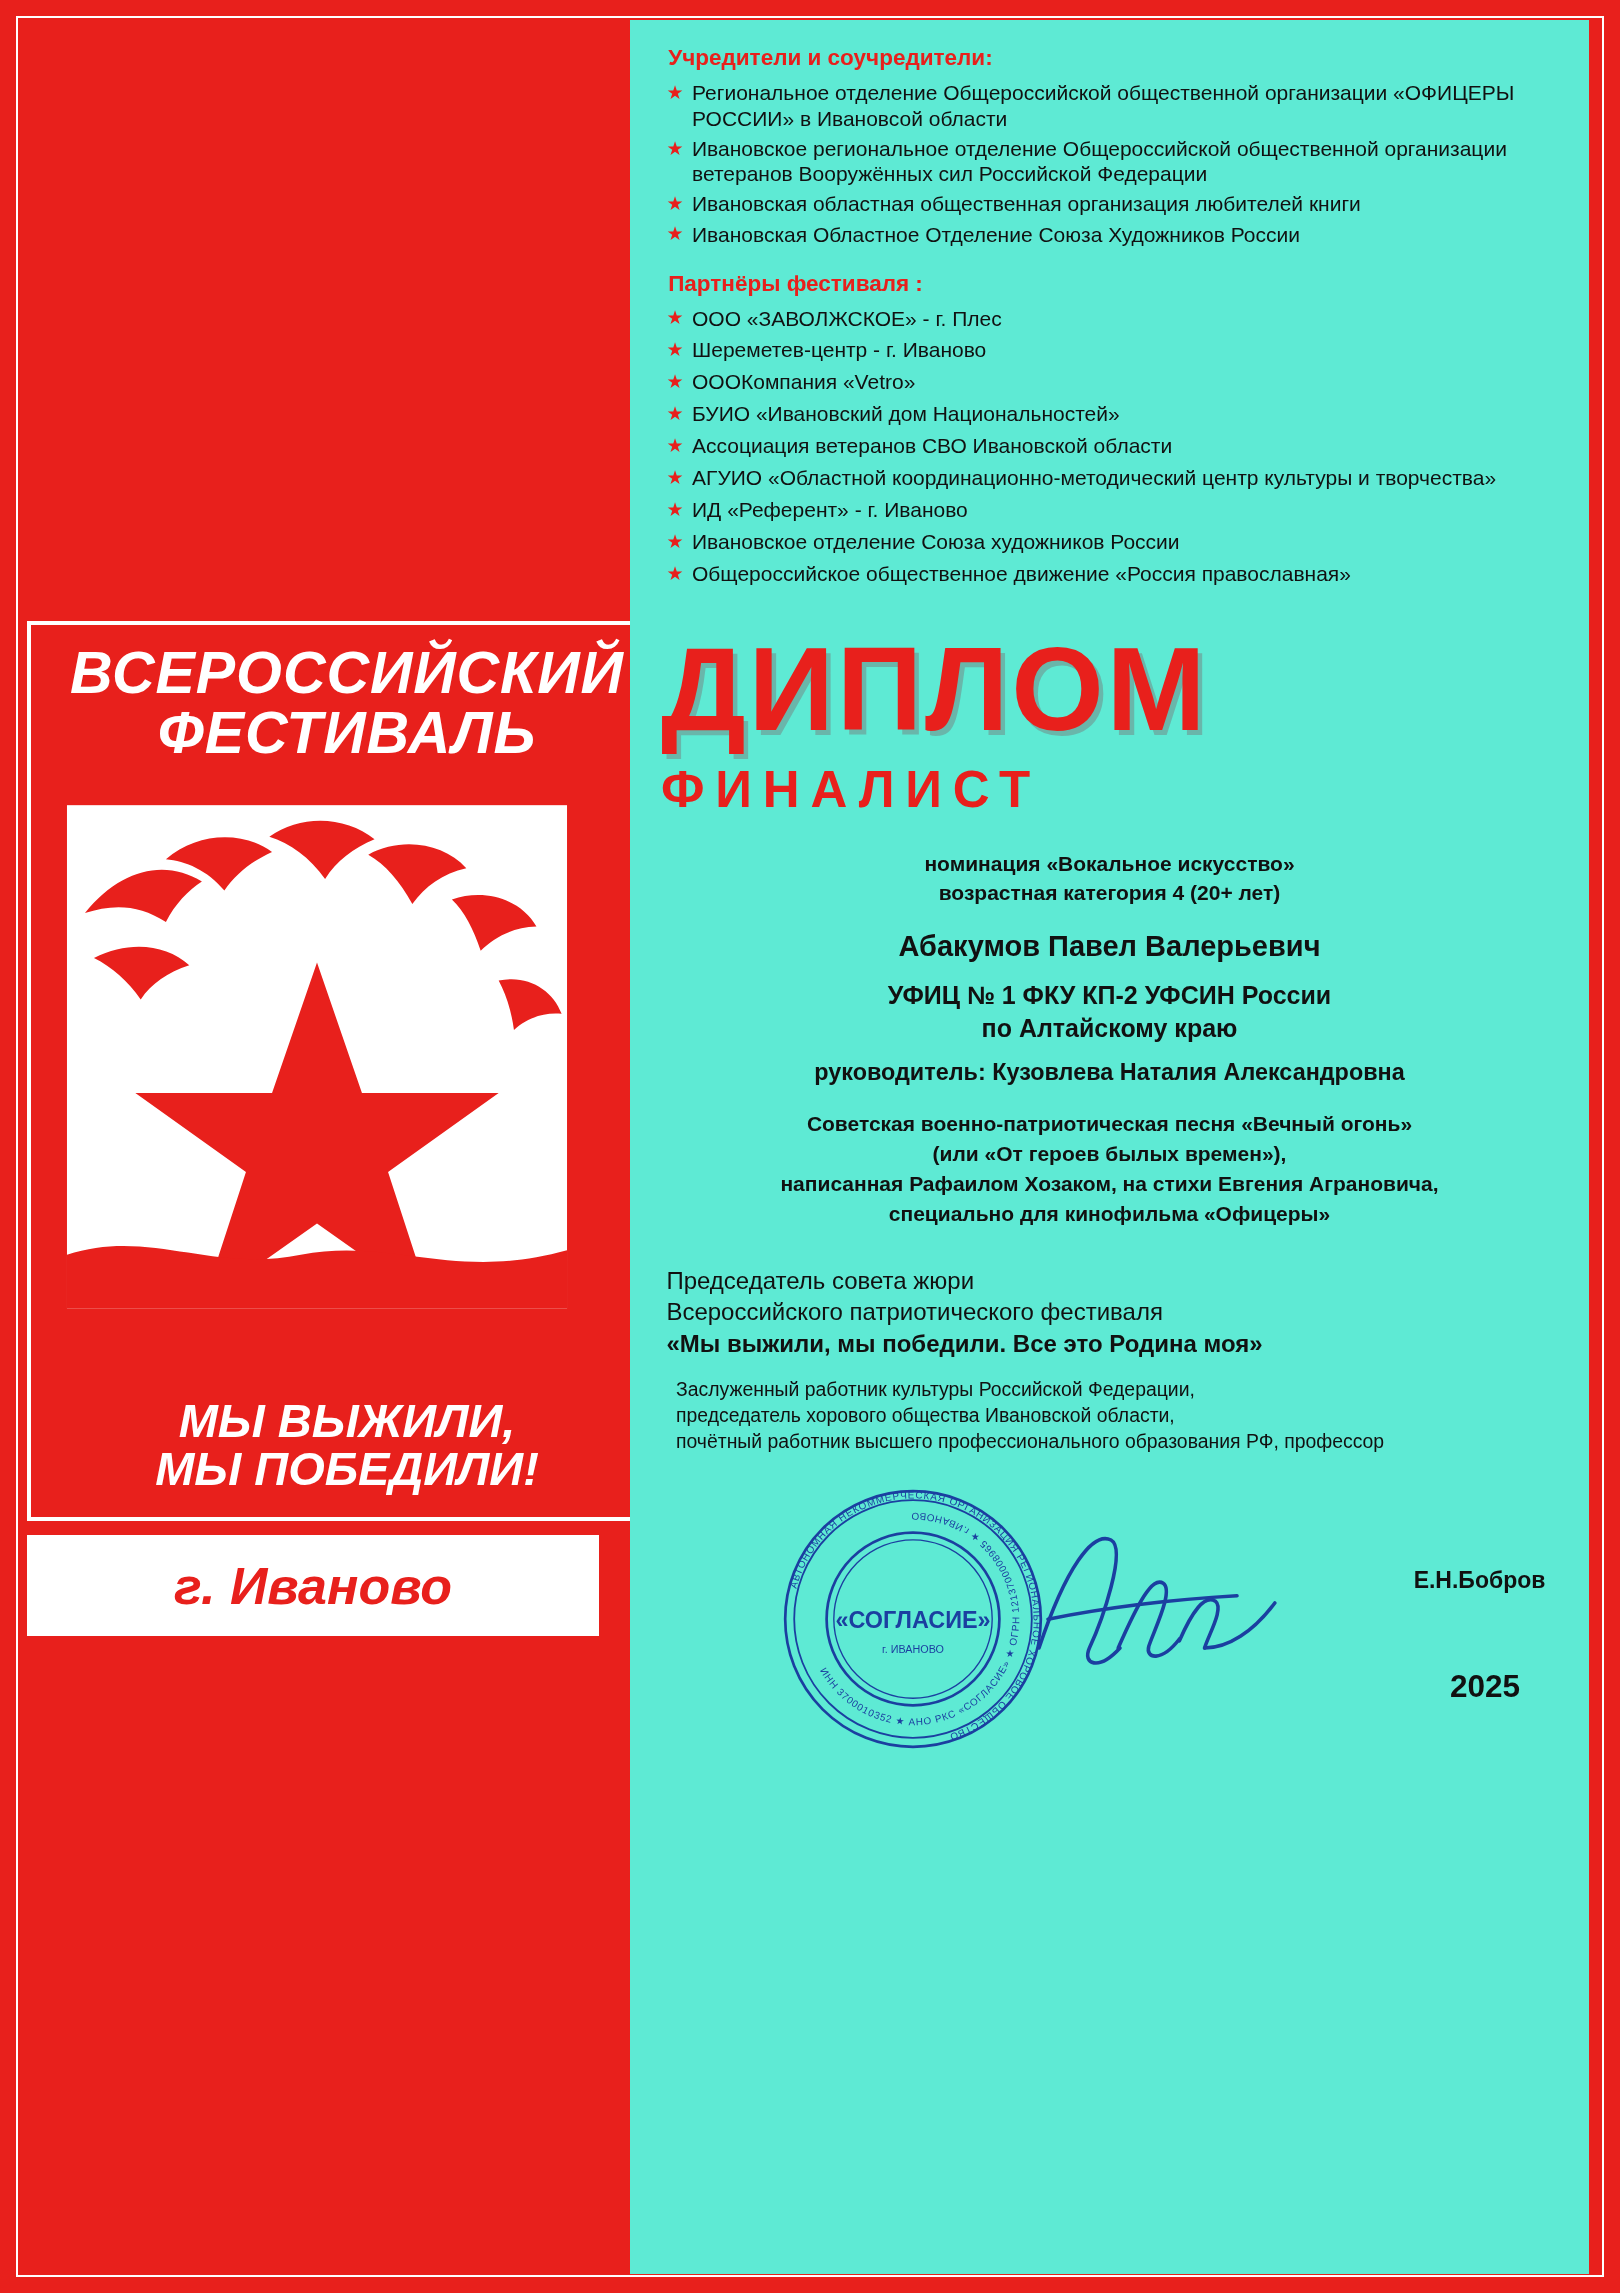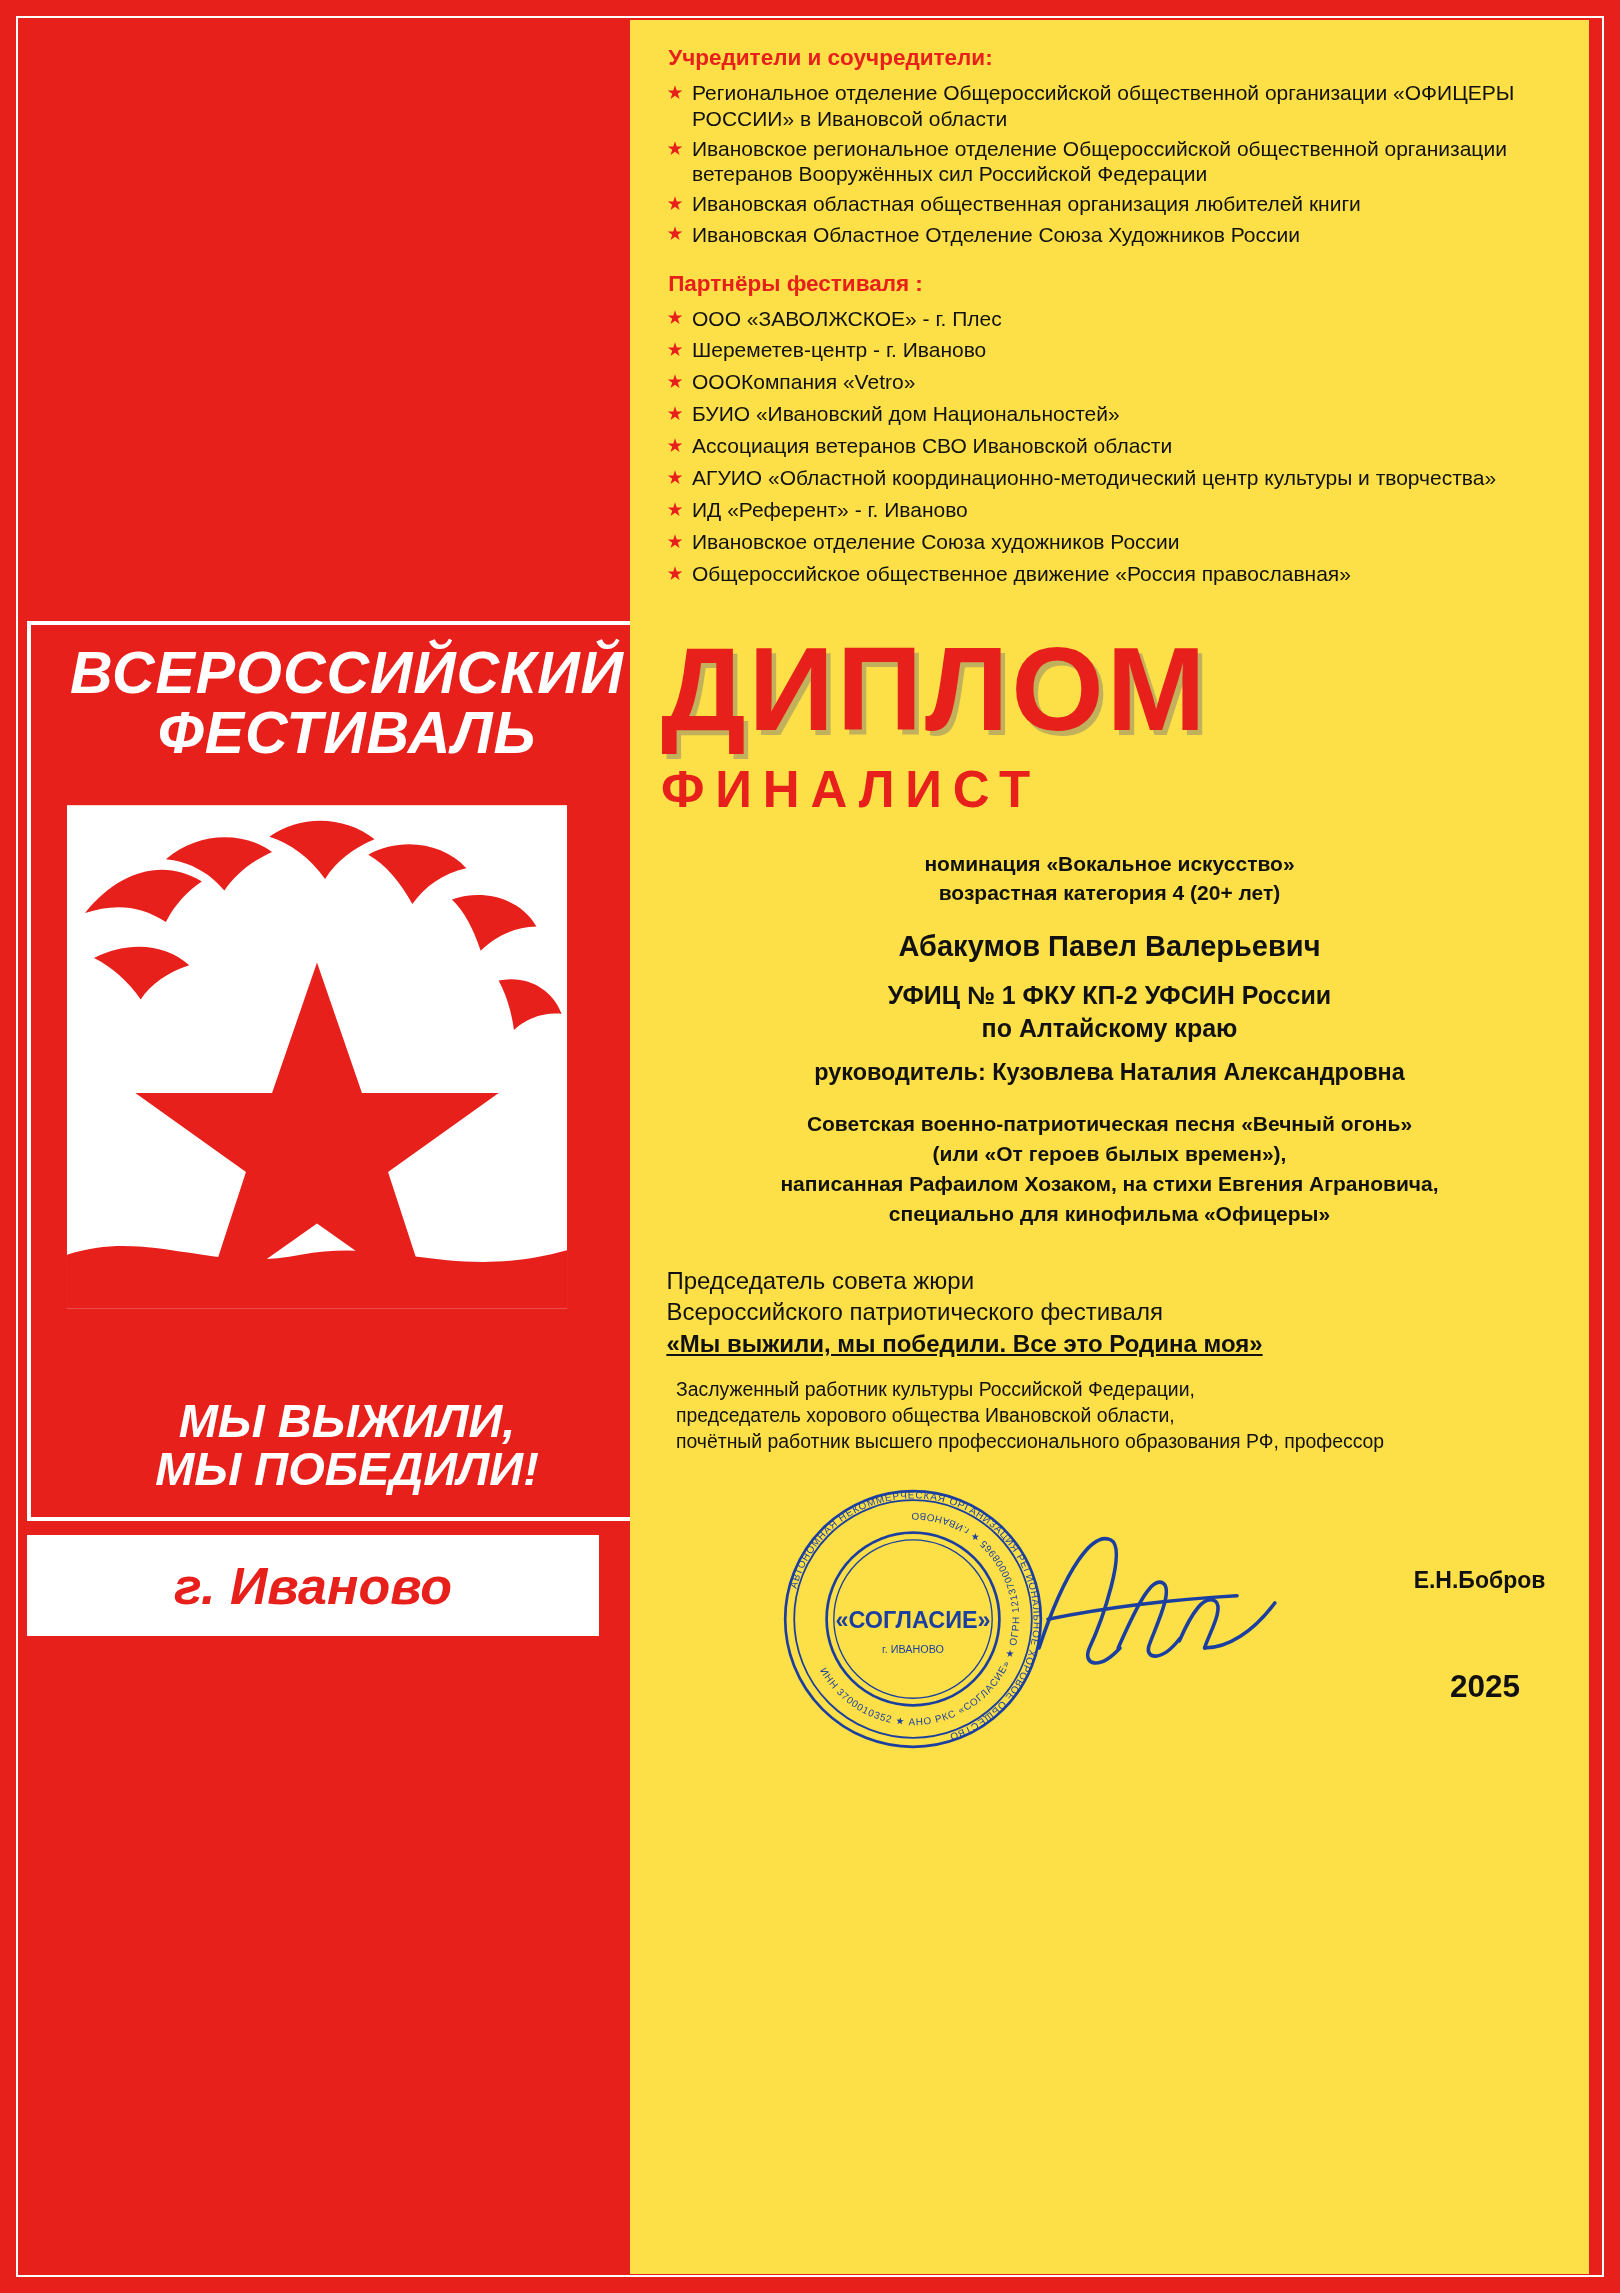--- a/index.html
+++ b/index.html
@@ -100,21 +100,21 @@
     font-style: italic;
   }
 
   
   .cert {
     position: absolute;
     left: 630px;
     top: 20px;
     width: 959px;
     height: 2254px;
-    background: #fde047;
+    background: #5eead4;
     box-sizing: border-box;
     padding: 25px 31px 18px 31px;
   }
 
   .sec-title {
     color: #e8201c;
     font-weight: bold;
     font-size: 22.5px;
     margin: 0 0 9px 7.2px;
   }
@@ -201,21 +201,21 @@
     line-height: 1.42;
   }
 
   .jury {
     margin-top: 36px;
     margin-left: 5.4px;
     font-size: 24px;
     color: #111;
     line-height: 1.32;
   }
-  .jury .strong { font-weight: bold; text-decoration: underline; }
+  .jury .strong { font-weight: bold; }
   .jury-titles {
     margin-top: 16px;
     margin-left: 15px;
     font-size: 19.4px;
     color: #111;
     line-height: 1.34;
   }
 
   
   .sign-area {

